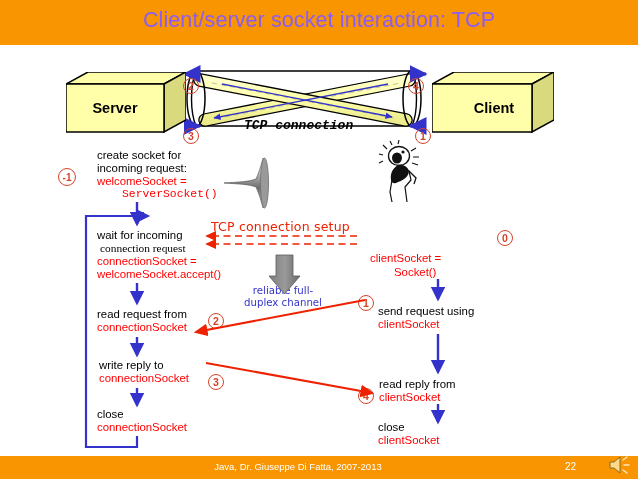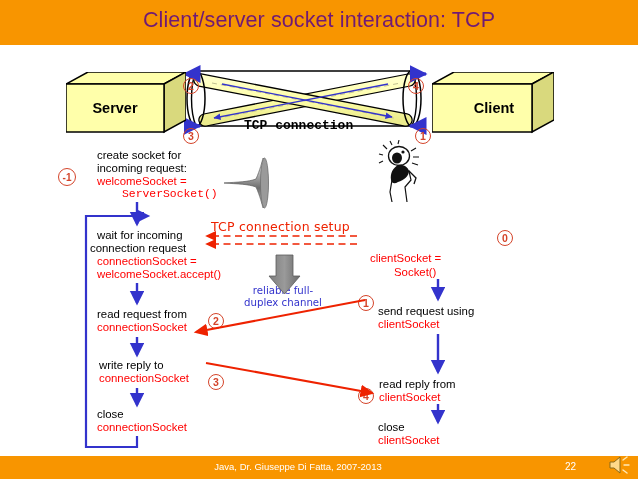--- a/index.html
+++ b/index.html
@@ -12,21 +12,21 @@
   #slide { position: relative; width: 638px; height: 479px; background: #fff; }
 
   
   .header-bar {
     position: absolute; left: 0; top: 0; width: 638px; height: 45px;
     background: #f89500;
   }
   .header-title {
     position: absolute; left: 0; top: 8px; width: 638px;
     text-align: center;
-    font-size: 21.5px; color: #701a75; letter-spacing: 0.1px;
+    font-size: 21.5px; color: #8b5cf6; letter-spacing: 0.1px;
     font-family: "Liberation Sans", sans-serif;
   }
 
   
   .footer-bar {
     position: absolute; left: 0; top: 456px; width: 638px; height: 23px;
     background: #f89500;
   }
   .footer-text {
     position: absolute; left: 0; top: 461px; width: 596px;
@@ -48,21 +48,21 @@
   }
   .box3d svg { position: absolute; left: 0; top: 0; }
 
   
   .t { position: absolute; font-family: "Liberation Sans", sans-serif; font-size: 11.4px; color: #000; line-height: 13.6px; white-space: nowrap; }
   .tred { color: #ff0000; }
 
   .mono {
     position: absolute;
     font-family: "Liberation Mono", "DejaVu Sans Mono", monospace;
-    font-weight: bold; font-size: 13px; color: #000; white-space: nowrap;
+    font-weight: bold; font-size: 13px; color: #000; white-space: nowrap; font-style: italic;
   }
   .setup-label {
     position: absolute; font-family: "DejaVu Sans", sans-serif;
     font-size: 12.5px; color: #ee2200; white-space: nowrap;
     font-style: normal; letter-spacing: 0.2px;
   }
   .chan-label {
     position: absolute; font-family: "DejaVu Sans", sans-serif;
     font-size: 10.2px; color: #3333cc; white-space: nowrap; text-align: center;
     line-height: 12px;
@@ -187,21 +187,21 @@
   </svg>
 
   <div class="circ wide" style="left:58px; top:168px;">-1</div>
 
   <div class="t" style="left:97px; top:149px;">create socket for</div>
   <div class="t" style="left:97px; top:162px;">incoming request:</div>
   <div class="t tred" style="left:97px; top:175px;">welcomeSocket =</div>
   <div class="t tred" style="left:122px; top:188px;font-family:Liberation Mono, monospace;">ServerSocket()</div>
 
   <div class="t" style="left:97px; top:229px;">wait for incoming</div>
-  <div class="t" style="left:90px; top:242px;">connection request</div>
+  <div class="t" style="left:100px; top:242px;font-family:Liberation Serif, serif;">connection request</div>
   <div class="t tred" style="left:97px; top:268px;">welcomeSocket.accept()</div>
   <div class="t tred" style="left:97px; top:255px;">connectionSocket =</div>
 
   <div class="t" style="left:97px; top:308px;">read request from</div>
   <div class="t tred" style="left:97px; top:321px;">connectionSocket</div>
   <div class="circ" style="left:208px; top:313px;">2</div>
 
   <div class="t" style="left:99px; top:359px;">write reply to</div>
   <div class="t tred" style="left:99px; top:372px;">connectionSocket</div>
   <div class="circ" style="left:208px; top:374px;">3</div>

